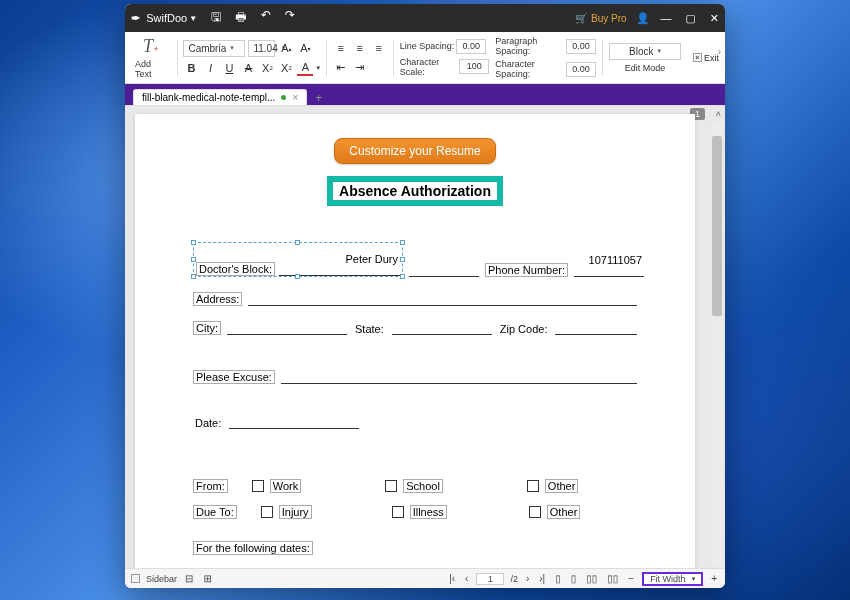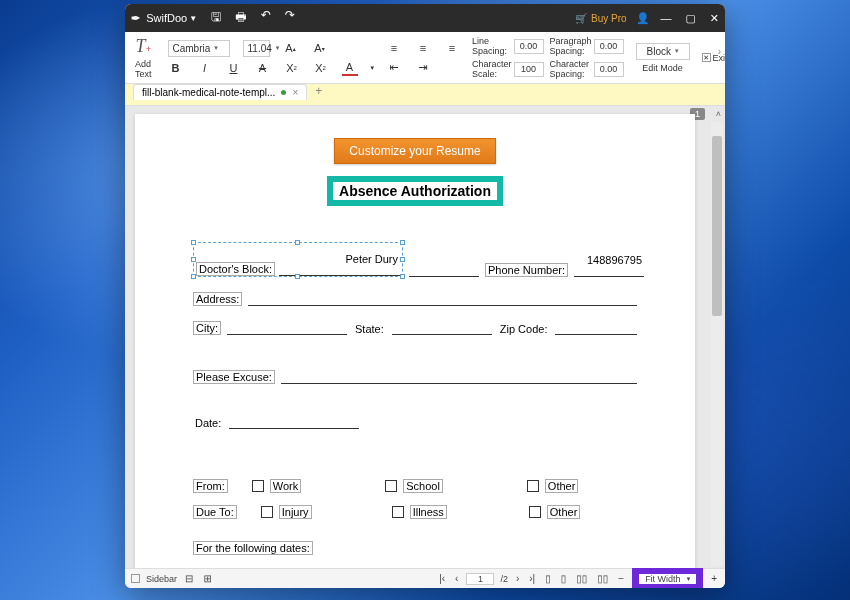--- a/index.html
+++ b/index.html
@@ -14,59 +14,59 @@
 .titlebar .spacer { flex: 1; }
 .titlebar .buypro { color: #e6a63c; font-size: 10px; margin-right: 10px; display: flex; align-items: center; gap: 3px; }
 .titlebar .winbtns { display: flex; gap: 14px; }
 .titlebar .winbtns span { cursor: pointer; font-size: 11px; }
 .ribbon { background: #fff; border-bottom: 1px solid #ddd; padding: 4px 6px; display: flex; align-items: center; gap: 6px; font-size: 10px; color: #333; position: relative; }
 .addtext { display: flex; flex-direction: column; align-items: center; gap: 2px; padding: 0 4px; }
 .addtext .ic { font-size: 18px; color: #555; font-family: Georgia, serif; font-style: italic; }
 .addtext .lbl { font-size: 9px; }
 .vsep { width: 1px; height: 36px; background: #ddd; }
 .group { display: flex; flex-direction: column; gap: 3px; }
-.row { display: flex; align-items: center; gap: 13px; }
+.row { display: flex; align-items: center; gap: 3px; }
 .sel { border: 1px solid #ccc; background: #fff; padding: 1px 4px; font-size: 10px; display: flex; align-items: center; gap: 4px; height: 17px; }
 .sel .ar { font-size: 7px; color: #666; }
 .btn-ic { width: 16px; height: 16px; display: inline-flex; align-items: center; justify-content: center; font-size: 11px; cursor: pointer; }
 .lblval { display: flex; align-items: center; gap: 2px; font-size: 9px; }
 .lblval .val { border: 1px solid #ccc; background: #fff; padding: 0 3px; min-width: 30px; text-align: center; height: 15px; line-height: 13px; }
 .exitbox { display: flex; align-items: center; gap: 2px; font-size: 9px; margin-left: 6px; }
 .exitbox .chk { width: 9px; height: 9px; border: 1px solid #999; display: inline-flex; align-items: center; justify-content: center; font-size: 7px; }
 .expand { position: absolute; right: 4px; top: 14px; font-size: 10px; color: #888; cursor: pointer; }
-.tabbar { background: #fef9c3; border-bottom: 1px solid #ddd; height: 22px; display: flex; align-items: flex-start; padding: 0 8px; font-size: 10px; }
+.tabbar { background: #4c1d95; border-bottom: 1px solid #ddd; height: 22px; display: flex; align-items: flex-end; padding: 0 8px; font-size: 10px; }
 .tab { background: #fff; border: 1px solid #ddd; border-bottom: none; padding: 2px 8px; display: flex; align-items: center; gap: 6px; border-radius: 3px 3px 0 0; }
 .tab .dot { width: 5px; height: 5px; background: #3a9d3a; border-radius: 50%; }
 .tab .close { font-size: 10px; color: #888; cursor: pointer; }
 .tabbar .plus { margin-left: 8px; color: #888; cursor: pointer; font-size: 12px; }
 .docarea { flex: 1; background: #e8e8e8; position: relative; overflow: hidden; }
 .pagebadge { position: absolute; top: 2px; right: 20px; background: #888; color: #fff; font-size: 9px; padding: 1px 5px; border-radius: 2px; }
 .scrollup { position: absolute; top: 3px; right: 4px; font-size: 9px; color: #666; }
 .scrollbar { position: absolute; right: 2px; top: 16px; bottom: 2px; width: 12px; background: #ececec; }
 .thumb { position: absolute; top: 14px; left: 1px; width: 10px; height: 180px; background: #bfbfbf; border-radius: 2px; }
 .page { position: absolute; left: 10px; top: 8px; width: 560px; background: #fff; box-shadow: 0 1px 4px rgba(0,0,0,0.15); padding: 24px 58px 40px; font-family: "Cambria", Georgia, serif; color: #000; height: 560px; }
-.resume-btn { display: block; margin: 0 auto 12px; background: linear-gradient(#f2942e,#e07a1a); color: #fff; padding: 5px 14px; border-radius: 0; font-size: 12px; border: 1px solid #d06a10; box-shadow: 0 1px 2px rgba(0,0,0,0.2); width: fit-content; }
+.resume-btn { display: block; margin: 0 auto 12px; background: linear-gradient(#f2942e,#e07a1a); color: #fff; padding: 5px 14px; border-radius: 8px; font-size: 12px; border: 1px solid #d06a10; box-shadow: 0 1px 2px rgba(0,0,0,0.2); width: fit-content; }
 .doc-title { text-align: center; font-weight: bold; font-size: 14px; border: 6px solid #14b8a6; padding: 1px 6px; width: fit-content; margin: 0 auto 36px; }
 .field-row { display: flex; gap: 6px; font-size: 11px; margin-bottom: 8px; align-items: flex-end; }
 .fld-label { border: 1px solid #aaa; padding: 0 2px; white-space: nowrap; }
 .fld-line { border-bottom: 1px solid #333; flex: 1; min-width: 20px; text-align: center; padding: 10px 2px; }
 .selection-box { border: 1px dashed #5a9fd4; position: relative; padding: 0 2px; display: flex; gap: 4px; align-items: flex-end; }
 .handle { position: absolute; width: 5px; height: 5px; background: #fff; border: 1px solid #5a9fd4; }
 .h-tl { top: -3px; left: -3px; } .h-tr { top: -3px; right: -3px; } .h-bl { bottom: -3px; left: -3px; } .h-br { bottom: -3px; right: -3px; }
 .h-tm { top: -3px; left: 50%; margin-left: -3px; } .h-bm { bottom: -3px; left: 50%; margin-left: -3px; }
 .h-ml { top: 50%; left: -3px; margin-top: -3px; } .h-mr { top: 50%; right: -3px; margin-top: -3px; }
 .chkbox { display: inline-block; width: 12px; height: 12px; border: 1px solid #333; vertical-align: middle; }
 .excuse-row { display: flex; gap: 24px; font-size: 11px; margin-bottom: 12px; align-items: center; }
 .excuse-item { display: flex; align-items: center; gap: 6px; }
 .statusbar { height: 20px; background: #f5f5f5; border-top: 1px solid #ddd; display: flex; align-items: center; padding: 0 6px; font-size: 9px; color: #444; gap: 6px; }
 .statusbar .sbx { width: 9px; height: 9px; border: 1px solid #999; }
 .statusbar .sp { flex: 1; }
 .statusbar .pginput { border: 1px solid #ccc; width: 28px; text-align: center; background: #fff; padding: 0 2px; }
 .statusbar .ic { cursor: pointer; padding: 0 2px; font-size: 10px; }
-.statusbar .fitsel { border: 7px solid #6d28d9; background: #fff; padding: 0 6px; display: flex; gap: 6px; align-items: center; }
+.statusbar .fitsel { border: 2px solid #6d28d9; background: #fff; padding: 0 6px; display: flex; gap: 6px; align-items: center; }
 .und { text-decoration: underline; }
 .strk { text-decoration: line-through; }
 </style>
 </head>
 <body>
 <div class="bg-swirl"></div>
 
 <div class="window">
 
   <div class="titlebar">
@@ -151,21 +151,21 @@
           <span>Paragraph Spacing:</span>
           <span class="val">0.00</span>
         </div>
       <div class="row lblval">
           <span>Character Spacing:</span>
           <span class="val">0.00</span>
         </div>
     </div>
     <div class="vsep"></div>
     <div class="group" style="align-items:center">
-      <div class="sel" style="width:54px;justify-content:center">
+      <div class="sel" style="width:72px;justify-content:center">
           <span>Block</span>
           <span class="ar">▾</span>
         </div>
       <span style="font-size:9px">Edit Mode</span>
     </div>
     <div class="exitbox">
         <span class="chk">✕</span>
         <span>Exit</span>
       </div>
     <span class="expand">›</span>
@@ -199,21 +199,21 @@
             <span class="handle h-br"></span>
           <span class="handle h-tm"></span>
             <span class="handle h-bm"></span>
             <span class="handle h-ml"></span>
             <span class="handle h-mr"></span>
           <span class="fld-label">Doctor's Block:</span>
           <span class="fld-line" style="text-align:right">Peter Dury</span>
         </div>
         <span class="fld-line" style="flex:0 0 70px"></span>
         <span class="fld-label">Phone Number:</span>
-        <span class="fld-line" style="text-align:right;flex:0 0 70px">148896795</span>
+        <span class="fld-line" style="text-align:right;flex:0 0 70px">107111057</span>
       </div>
 
       <div class="field-row">
         <span class="fld-label">Address:</span>
         <span class="fld-line"></span>
       </div>
       <div class="field-row" style="margin-bottom:28px">
         <span class="fld-label">City:</span>
         <span class="fld-line" style="flex:0 0 120px"></span>
         <span class="fld-label" style="border:none">State:</span>

